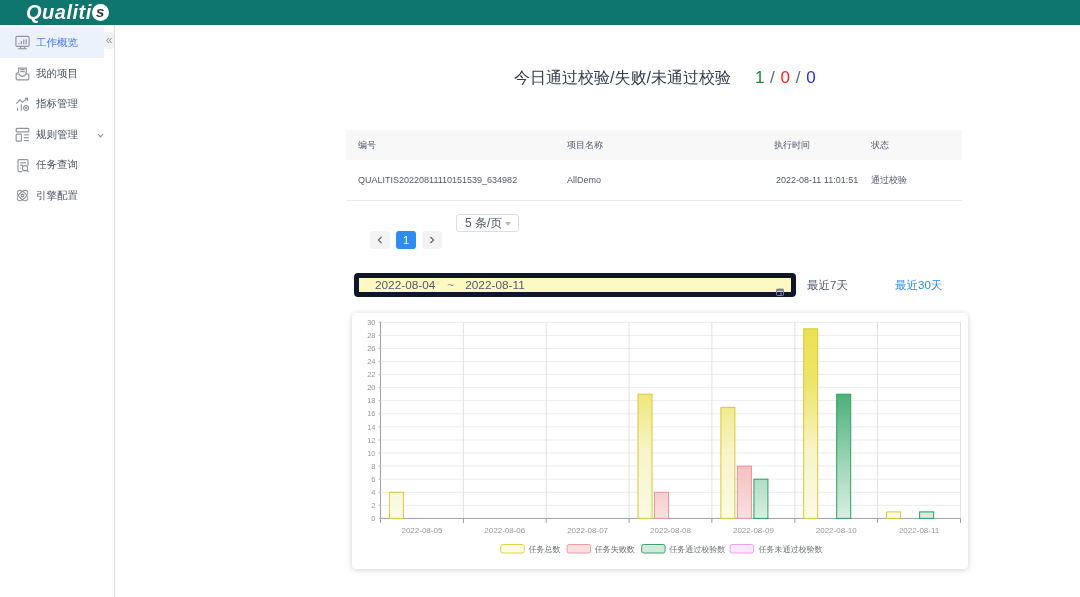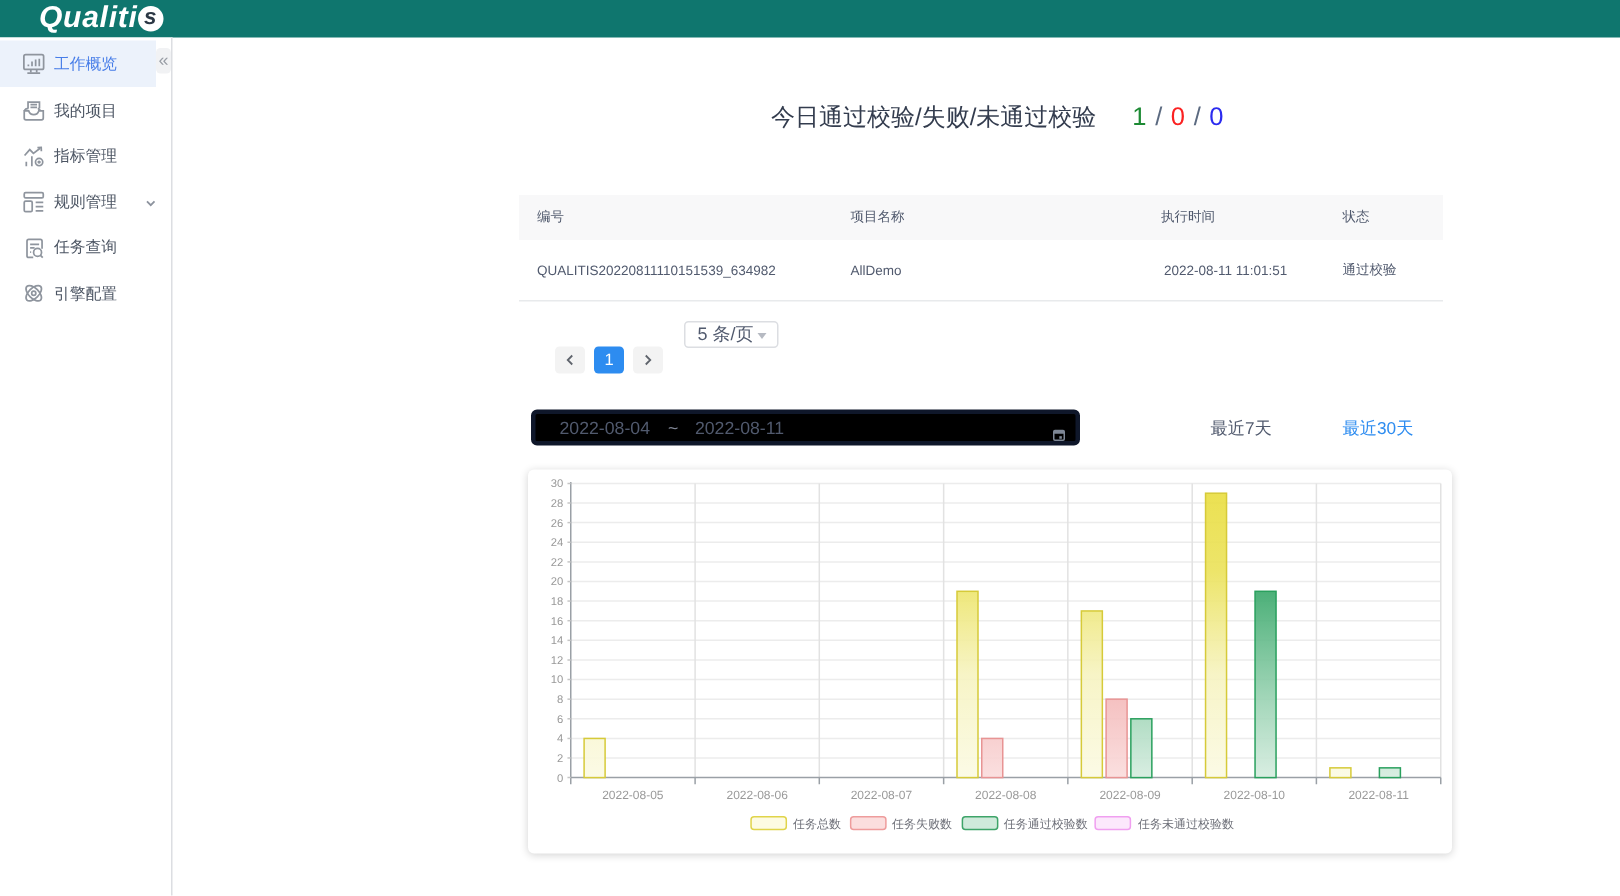--- a/index.html
+++ b/index.html
@@ -24,36 +24,36 @@
 .collapse { position:absolute; left:104px; top:6.5px; width:10px; height:17.5px; background:#f1f2f4;
   border-radius:3px; color:#989da5; font-size:12px; line-height:16.5px; text-align:center; }
 .chev { position:absolute; left:97px; top:107px; width:7px; height:7px; }
 
 .title { position:absolute; left:514px; top:68px; font-size:16px; color:#333c4e; white-space:nowrap; }
 .title .nums { font-size:17px; margin-left:24px; word-spacing:1px; }
 
 .thead { position:absolute; left:346px; top:130px; width:616px; height:30px; background:#f8f8f9; }
 .trow  { position:absolute; left:346px; top:160px; width:616px; height:41px; border-bottom:1px solid #e8eaec; }
 .c1 { position:absolute; left:12px; }  .c2 { position:absolute; left:221px; }
-.c3 { position:absolute; left:428px; } .c4 { position:absolute; left:525px;margin-left:24px; }
+.c3 { position:absolute; left:428px; } .c4 { position:absolute; left:525px; }
 .thead div, .trow div { top:50%; transform:translateY(-50%); font-size:9px; color:#515a6e; white-space:nowrap; }
 .trow .c3 { left:430px; }
 
 .pbtn { position:absolute; top:231px; width:20px; height:18px; background:#f3f3f3; border-radius:3px; }
 .pbtn svg { position:absolute; left:50%; top:50%; transform:translate(-50%,-50%); }
 .pcur { position:absolute; top:231px; left:396px; width:20px; height:18px; background:#2d8cf0;
   border-radius:3px; color:#fff; font-size:11px; text-align:center; line-height:18px; }
 .psel { position:absolute; top:214px; left:456px; width:63px; height:18px; border:1px solid #dcdee2;
   border-radius:3px; background:#fff; }
 .psel .t { position:absolute; left:8px; top:50%; transform:translateY(-50%); font-size:12px; color:#515a6e; white-space:nowrap; }
 .psel .car { position:absolute; right:7px; top:7px; width:0; height:0;
   border-left:3.5px solid transparent; border-right:3.5px solid transparent; border-top:4px solid #b6bac2; }
 
-.dinput { position:absolute; left:354px; top:273px; width:366px; height:24px;
-  border:3px solid #0f172a; border-radius:4px; background:#000000; }
+.dinput { position:absolute; left:354px; top:273px; width:442px; height:24px;
+  border:5px solid #0f172a; border-radius:4px; background:#fef9c3; }
 .dinput .t { position:absolute; left:16px; top:50%; transform:translateY(-50%);
   font-size:11.8px; color:#515a6e; white-space:nowrap; }
 .dinput svg { position:absolute; right:7.5px; top:9.5px; }
 .d7  { position:absolute; left:807px; top:278px; font-size:11.5px; color:#515a6e; }
 .d30 { position:absolute; left:895px; top:278px; font-size:11.5px; color:#2d8cf0; }
 
 .panel { position:absolute; left:352px; top:313px; width:616px; height:256px; background:#fff;
   border-radius:4px; box-shadow:0 1px 6px rgba(0,0,0,0.18); }
 </style>
 </head>

